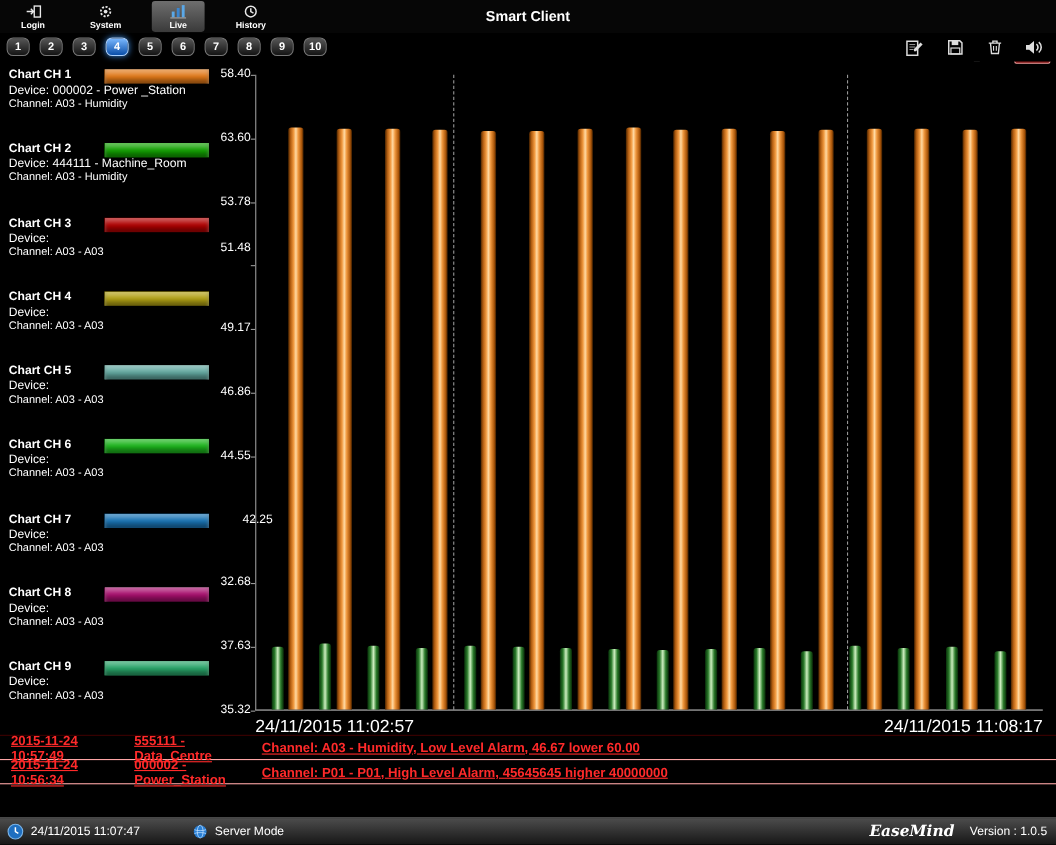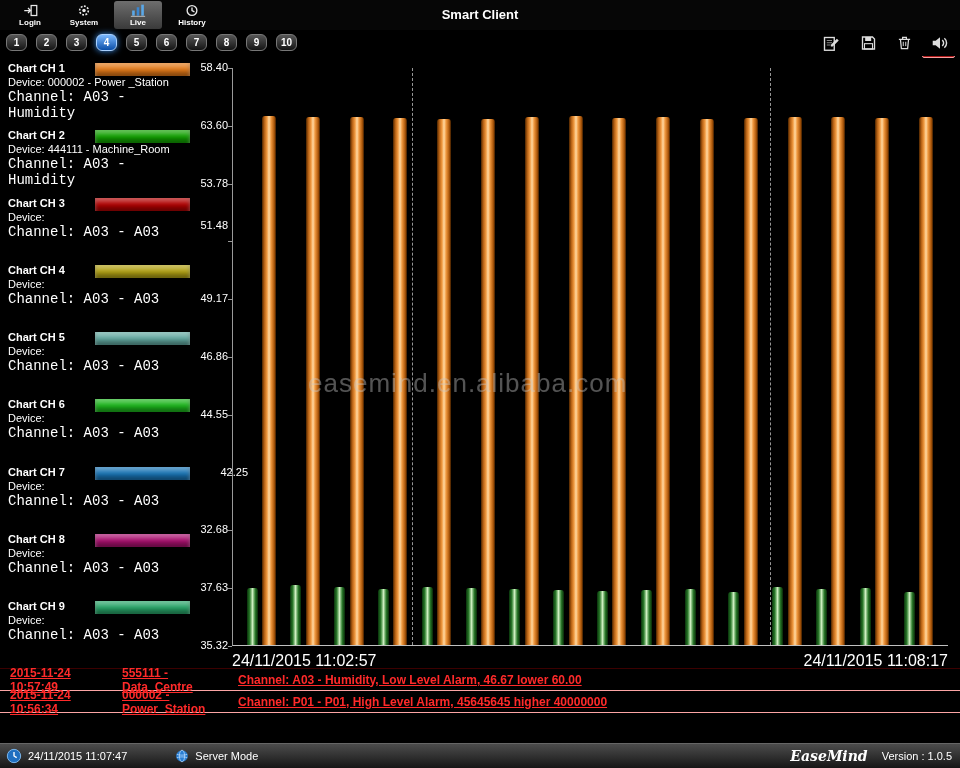--- a/index.html
+++ b/index.html
@@ -2,21 +2,21 @@
 <html><head>
 <meta charset="utf-8">
 <style>
   * { margin:0; padding:0; box-sizing:border-box; }
   html,body { background:#000; }
   #app { position:relative; width:960px; height:768px; background:#000; overflow:hidden;
          font-family:"Liberation Sans", sans-serif; color:#fff; }
 
   
   #titlebar { position:absolute; top:0; left:0; width:100%; height:30px; background:#060606; }
-  #main-nav { position:absolute; left:6px; top:1px; display:flex; gap:6px;align-items:flex-end; }
+  #main-nav { position:absolute; left:6px; top:1px; display:flex; gap:18px;align-items:flex-end; }
   .nav-btn { width:48px; height:28px; display:flex; flex-direction:column; align-items:center;
              justify-content:center; gap:1px; background:transparent; border:none; color:#fff;
              font-size:8px; font-weight:bold; font-family:inherit; cursor:pointer; }
   .nav-btn.active { background:linear-gradient(180deg,#6e6e6e,#3a3a3a); border-radius:3px; }
   .nav-ic { height:14px; display:flex; align-items:center; }
   #app-title { position:absolute; left:0; right:0; top:0; height:30px; line-height:30px;
                text-align:center; font-size:13px; font-weight:bold; pointer-events:none; }
   #win-controls { position:absolute; right:5px; top:15px; display:flex; gap:8px; align-items:center;margin-top:27px; }
   .winbtn { background:none; border:none; cursor:pointer; height:16px; display:flex; align-items:center; }
   #exit-button { background:linear-gradient(180deg,#f26060,#a81414); border:1px solid #f8a0a0;
@@ -35,21 +35,21 @@
   .toolbtn { background:none; border:none; cursor:pointer; width:24px; height:22px;
              display:flex; align-items:center; justify-content:center; }
 
   
   #sidebar { position:absolute; left:0; top:58px; width:200px; padding-top:4px; }
   .ch-block { position:relative; height:67.3px; cursor:pointer; }
   .ch-name { position:absolute; left:8px; top:0; font-size:11px; font-weight:bold; }
   .ch-swatch { position:absolute; left:95px; top:1px; width:95px; height:13px;
                box-shadow: inset 0 4px 4px rgba(255,255,255,.35), inset 0 -4px 4px rgba(0,0,0,.4); }
   .ch-device { position:absolute; left:8px; top:14px; font-size:11px; }
-  .ch-channel { position:absolute; left:8px; top:27px; font-size:14px;font-family:Liberation Mono, monospace; }
+  .ch-channel { position:absolute; left:8px; top:27px; font-size:10px; }
 
   
   #chart { position:absolute; left:200px; top:56px; width:760px; height:612px; }
   #plot { position:absolute; left:32px; top:12px; width:716px; height:578px;
           border-left:1px solid #9a9a9a; border-bottom:1px solid #c0c0c0; }
   .ytick-label { position:absolute; left:0; width:28px; text-align:right; font-size:11px; color:#fff; }
   .ytick-mark { position:absolute; left:28px; width:4px; height:1px; background:#999; }
   .vgrid { position:absolute; top:0; bottom:0; width:0; border-left:1px dashed #d8d8d8; opacity:.7; }
   .bar { position:absolute; bottom:0; border-radius:3px 3px 0 0; }
   .bar-orange { background:linear-gradient(90deg,#4a2400 0%,#b05c10 15%,#f0983e 35%,#ffd9a2 50%,
@@ -252,21 +252,20 @@
       <div class="ch-block">
         <div class="ch-name">Chart CH 9</div>
         <div class="ch-swatch" style="background: rgb(40, 163, 104);"></div>
         <div class="ch-device">Device:</div>
         <div class="ch-channel">Channel: A03 - A03</div>
       </div>
     </aside>
 
   <section id="chart">
     <div id="plot">
-      <div class="watermark">easemind.en.alibaba.com</div>
     <div class="vgrid" style="left: 179px;"></div>
         <div class="vgrid" style="left: 537px;"></div>
         <div class="bar bar-green" style="left: 13.5px; width: 11px; height: 56.5979px;"></div>
         <div class="bar bar-orange" style="left: 29px; width: 14px; height: 529.166px;"></div>
         <div class="bar bar-green" style="left: 57.3px; width: 11px; height: 59.6031px;"></div>
         <div class="bar bar-orange" style="left: 72.8px; width: 14px; height: 527.913px;"></div>
         <div class="bar bar-green" style="left: 101.1px; width: 11px; height: 57.5997px;"></div>
         <div class="bar bar-orange" style="left: 116.6px; width: 14px; height: 528.414px;"></div>
         <div class="bar bar-green" style="left: 144.9px; width: 11px; height: 55.8466px;"></div>
         <div class="bar bar-orange" style="left: 160.4px; width: 14px; height: 527.412px;"></div>

